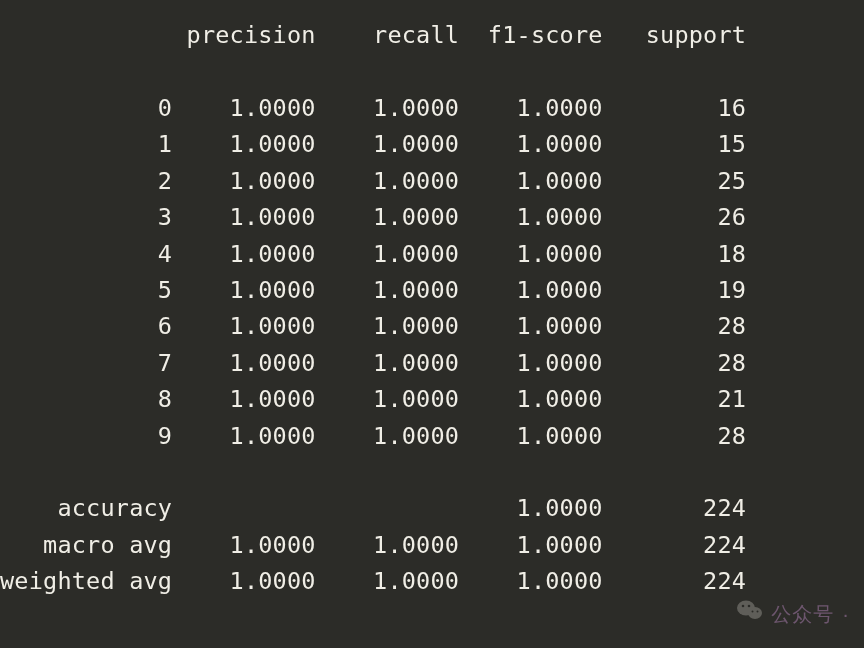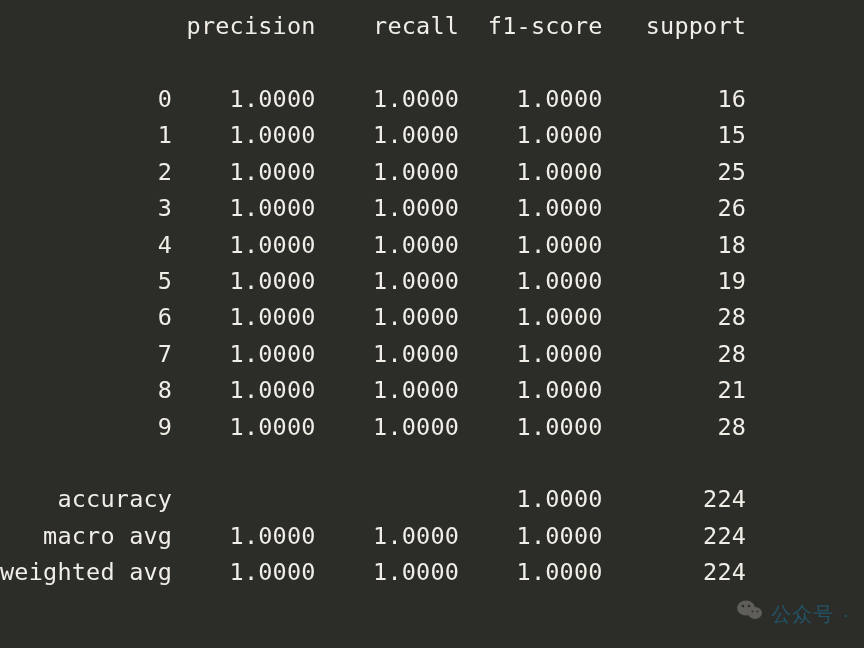--- a/index.html
+++ b/index.html
@@ -10,29 +10,29 @@
     background: #2c2c28;
     color: #f0eee6;
     font-family: "DejaVu Sans Mono", "Menlo", "Consolas", monospace;
     font-size: 23.5px;
     line-height: 1.55;
     overflow: hidden;
     position: relative;
   }
   pre.report {
     margin: 0;
-    padding: 8px 0 0 0;
+    padding: 17px 0 0 0;
     white-space: pre;
     letter-spacing: 0.2px;
   }
   .watermark {
     position: absolute;
     right: 14px;
     bottom: 18px;
-    color: #0ea5e9;
+    color: #f0abfc;
     opacity: 0.33;
     font-family: sans-serif;
     font-size: 20px;
     letter-spacing: 1px;
     display: flex;
     align-items: center;
     gap: 8px;
   }
   .watermark svg {
     opacity: 0.9;

